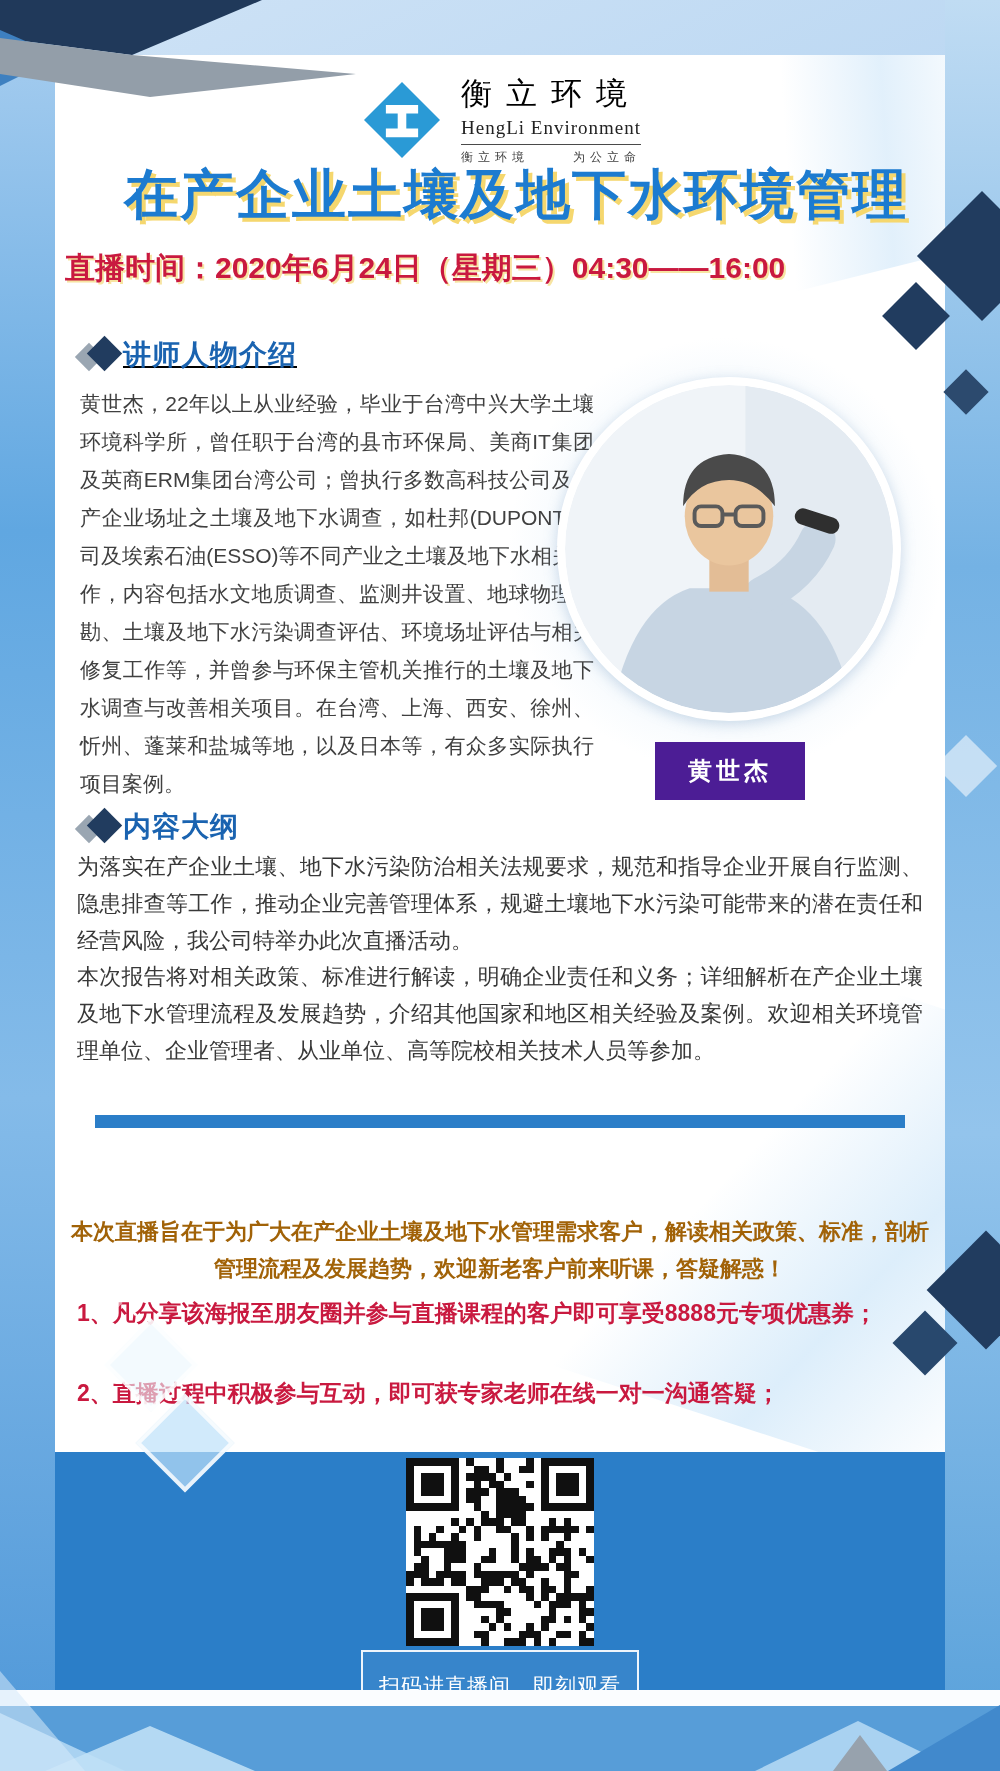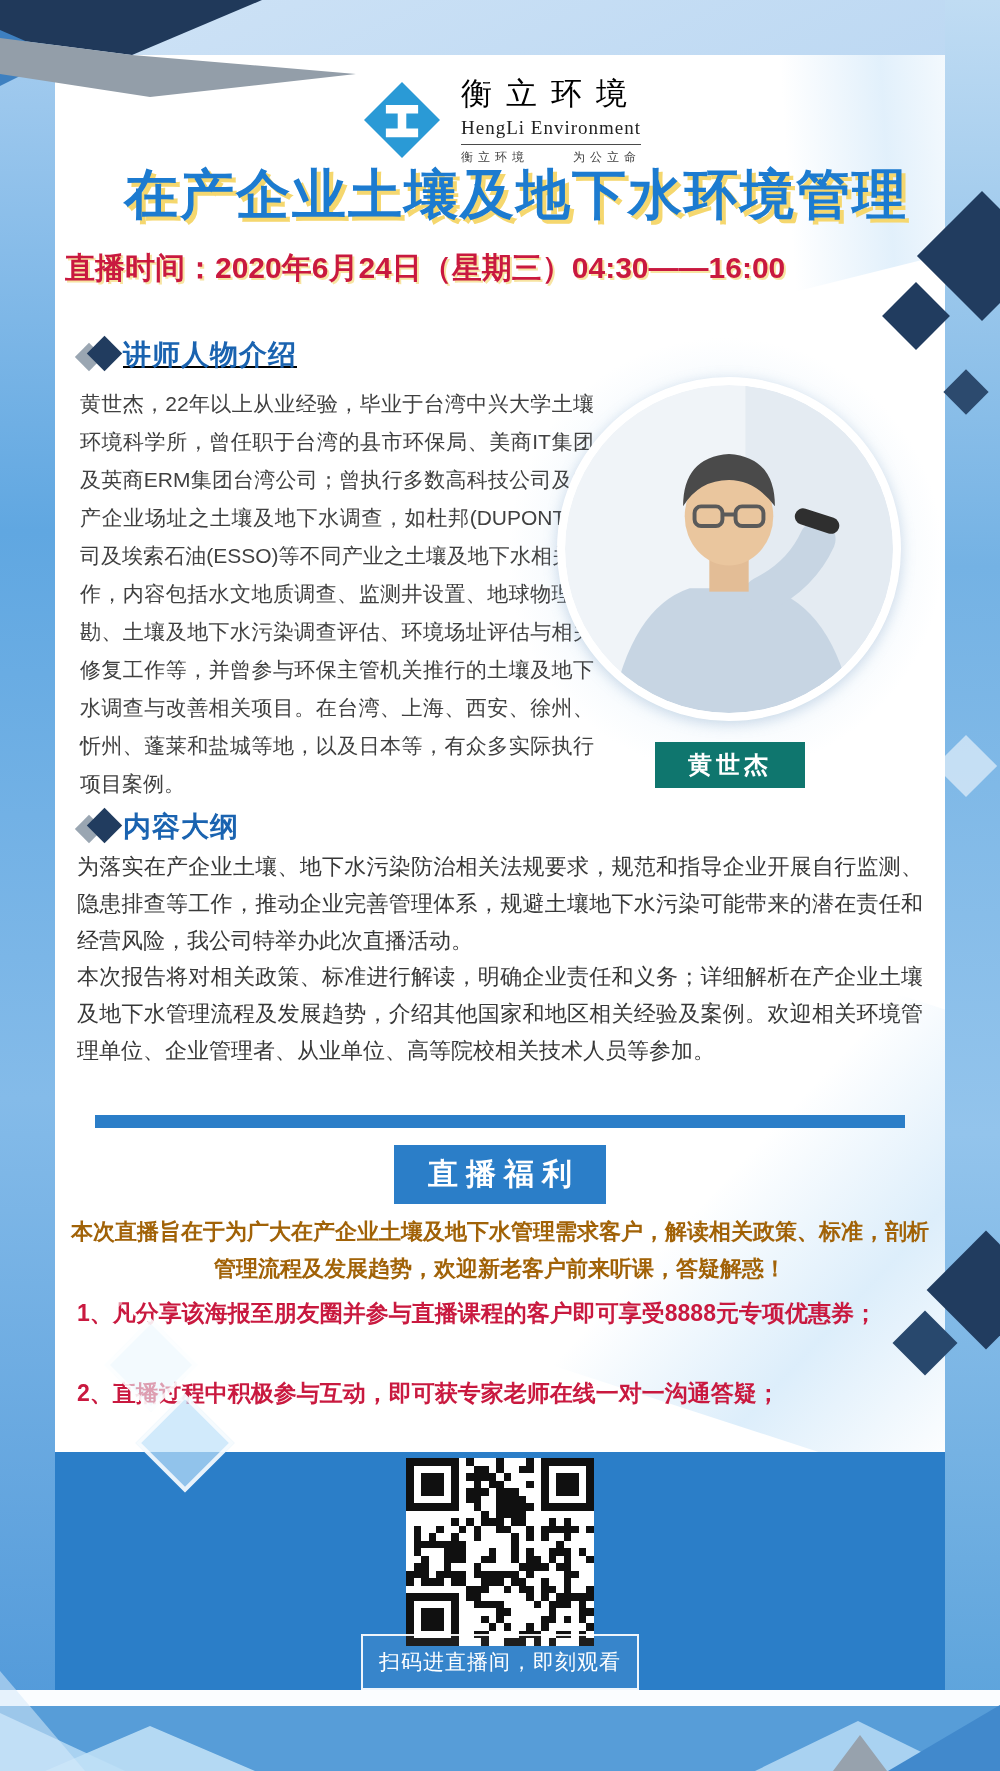--- a/index.html
+++ b/index.html
@@ -37,38 +37,38 @@
   .s1{left:22px;top:281px;text-decoration:underline;} .s2{left:22px;top:753px;}
   .dias{position:relative;width:46px;height:36px;flex:0 0 auto;}
   .d-gray{position:absolute;left:2px;top:10px;width:20px;height:20px;background:#9aa6b2;transform:rotate(45deg);}
   .d-navy{position:absolute;left:15px;top:4px;width:25px;height:25px;background:#213c5f;transform:rotate(45deg);}
   .sh-text{font-size:28px;font-weight:800;color:#1a63b0;letter-spacing:1px;}
   
   .bio{position:absolute;left:25px;top:330px;width:514px;margin:0;font-size:21px;line-height:38px;
         text-align:justify;color:#404040;}
   .photo{position:absolute;left:502px;top:322px;width:344px;height:344px;border-radius:50%;background:#fff;
         border:8px solid #ffffff;box-sizing:border-box;box-shadow:0 3px 14px rgba(110,150,190,.35);overflow:hidden;}
-  .name-badge{position:absolute;left:600px;top:687px;width:150px;height:46px;background:#0f766e;color:#fff;
+  .name-badge{position:absolute;left:600px;top:687px;width:150px;height:58px;background:#4c1d95;color:#fff;
         font-size:24px;font-weight:700;letter-spacing:4px;display:flex;align-items:center;justify-content:center;}
   
   .para{position:absolute;left:22px;width:846px;margin:0;font-size:22px;line-height:37px;text-align:justify;color:#383838;}
   .p1{top:793px;} .p2{top:903px;}
   
   .divider{position:absolute;left:40px;top:1060px;width:810px;height:13px;background:#2b7ec8;}
   .benefit-badge{position:absolute;left:50%;transform:translateX(-50%);top:1090px;background:#2b7ec8;color:#fff;
         font-size:30px;font-weight:800;letter-spacing:8px;padding:9px 26px 9px 34px;}
   .benefit-intro{position:absolute;left:15px;top:1158px;width:860px;text-align:center;font-size:22px;line-height:37px;
         font-weight:600;color:#a16207;}
   .benefit-item{position:absolute;left:22px;width:850px;font-size:23px;font-weight:800;color:#c9193f;white-space:nowrap;}
   .r1{top:1243px;} .r2{top:1296px;margin-top:27px;}
   .benefit-note{position:absolute;left:22px;top:1341px;width:856px;font-size:21px;color:#2e2e2e;white-space:nowrap;}
   
   .qr-band{position:absolute;left:55px;top:1452px;width:890px;height:238px;background:#2b7ec8;z-index:2;}
   .qr{position:absolute;left:351px;top:6px;width:188px;height:188px;}
-  .qr-caption{position:absolute;left:50%;transform:translateX(-50%);top:182px;padding:12px 16px;white-space:nowrap;
+  .qr-caption{position:absolute;left:50%;transform:translateX(-50%);top:198px;padding:20px 16px;white-space:nowrap;
         border:2px solid rgba(255,255,255,.92);color:#fff;font-size:21px;letter-spacing:1px;background:rgba(255,255,255,.06);}
   
   .foot-white{position:absolute;left:0;top:1690px;width:100%;height:16px;background:#fbfdff;z-index:3;}
   .foot-svg{position:absolute;left:0;top:1671px;width:1000px;height:100px;z-index:4;}
   .top-svg{position:absolute;left:0;top:0;width:1000px;height:150px;z-index:6;}
   
   .dm{position:absolute;transform:rotate(45deg);z-index:6;}
   .dmA{left:936px;top:210px;width:92px;height:92px;background:#213c5f;}
   .dmB{left:892px;top:292px;width:48px;height:48px;background:#213c5f;}
   .dmC{left:950px;top:376px;width:32px;height:32px;background:#2c4a6e;}
@@ -150,21 +150,20 @@
       <span class="dias">
         <span class="d-gray"></span>
         <span class="d-navy"></span>
       </span>
       <span class="sh-text">内容大纲</span>
     </div>
     <p class="para p2">本次报告将对相关政策、标准进行解读，明确企业责任和义务；详细解析在产企业土壤及地下水管理流程及发展趋势，介绍其他国家和地区相关经验及案例。欢迎相关环境管理单位、企业管理者、从业单位、高等院校相关技术人员等参加。</p>
     <p class="para p1">为落实在产企业土壤、地下水污染防治相关法规要求，规范和指导企业开展自行监测、隐患排查等工作，推动企业完善管理体系，规避土壤地下水污染可能带来的潜在责任和经营风险，我公司特举办此次直播活动。</p>
 
     <div class="divider"></div>
-    <div class="benefit-badge">直播福利</div>
     <div class="benefit-intro">本次直播旨在于为广大在产企业土壤及地下水管理需求客户，解读相关政策、标准，剖析管理流程及发展趋势，欢迎新老客户前来听课，答疑解惑！</div>
     <div class="benefit-item r1">1、凡分享该海报至朋友圈并参与直播课程的客户即可享受8888元专项优惠券；</div>
     <div class="benefit-item r2">2、直播过程中积极参与互动，即可获专家老师在线一对一沟通答疑；</div>
   </div>
 
   <div class="qr-band">
     <div class="qr"><svg width="188" height="188" viewBox="0 0 25 25" shape-rendering="crispEdges">
           <rect width="25" height="25" fill="#ffffff"></rect>
           <rect x="0" y="0" width="1" height="1" fill="#101010"></rect>
           <rect x="1" y="0" width="1" height="1" fill="#101010"></rect>

